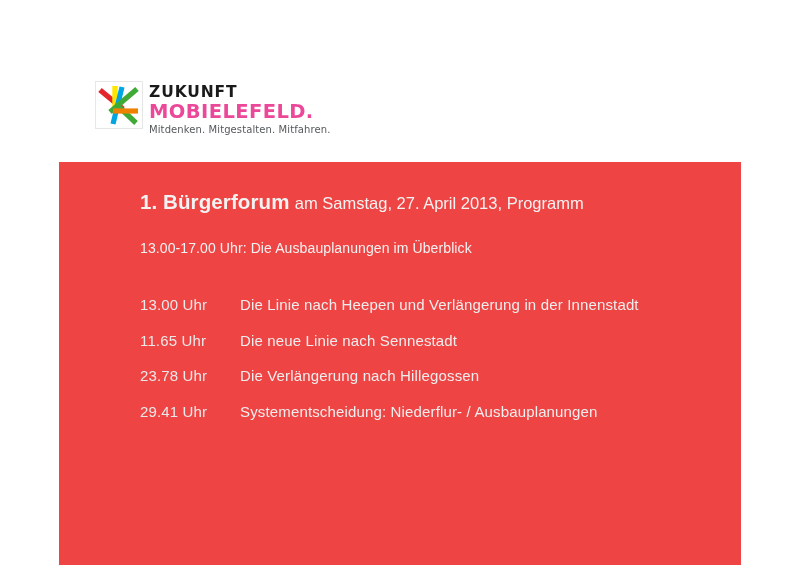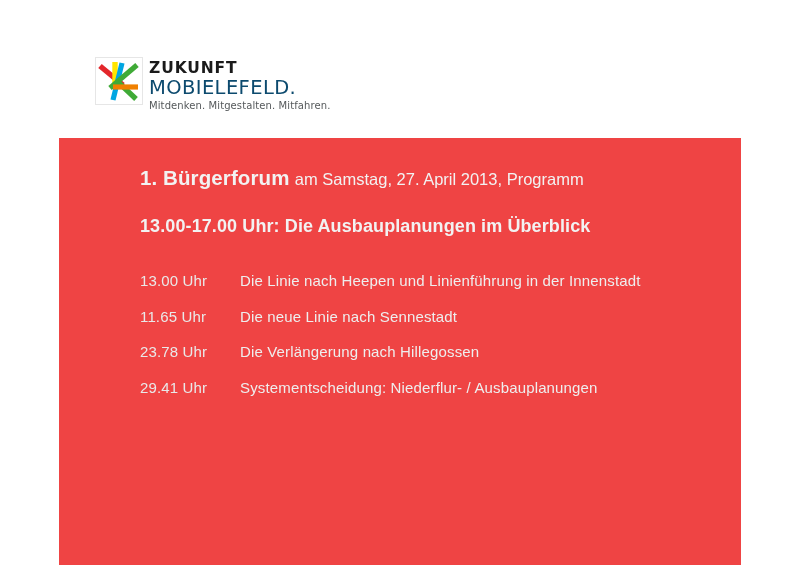--- a/index.html
+++ b/index.html
@@ -14,20 +14,21 @@
     overflow: hidden;
     font-family: "Liberation Sans", sans-serif;
     -webkit-font-smoothing: antialiased;
   }
 
   
   .page {
     position: absolute;
     inset: 0;
     background: #ffffff;
+    margin-top: 24px;
   }
 
   
   .logo-block {
     position: absolute;
     left: 96px;
     top: 58px;
     display: flex;
     align-items: flex-start;
     gap: 7px;
@@ -49,24 +50,24 @@
   .logo-line1 {
     font-family: "DejaVu Sans", sans-serif;
     font-weight: bold;
     font-size: 15.5px;
     letter-spacing: 0.9px;
     color: #1a1a1a;
     display: block;
   }
   .logo-line2 {
     font-family: "DejaVu Sans", sans-serif;
-    font-weight: normal;
+    font-weight: bold;
     font-size: 19.5px;
     letter-spacing: 0.4px;
-    color: #0c4a6e;
+    color: #ec4899;
     display: block;
     margin-top: 1px;
   }
   .logo-tagline {
     font-family: "DejaVu Sans", sans-serif;
     font-size: 10px;
     letter-spacing: 0.1px;
     color: #55595b;
     display: block;
     margin-top: 4px;
@@ -99,22 +100,22 @@
   .title .light {
     font-weight: normal;
     font-size: 16.5px;
   }
 
   .subtitle {
     position: absolute;
     left: 81px;
     top: 78px;
     color: #f2f2f2;
-    font-weight: bold;
-    font-size: 18px;
+    font-weight: normal;
+    font-size: 14px;
     letter-spacing: 0.1px;
     white-space: nowrap;
   }
 
   .schedule {
     position: absolute;
     left: 81px;
     top: 134px;
     right: 6px;
   }
@@ -175,21 +176,21 @@
       <span class="strong">1. Bürgerforum</span>
       <span class="light">am Samstag, 27. April 2013, Programm</span>
     </div>
 
     <div class="subtitle">13.00-17.00 Uhr: Die Ausbauplanungen im Überblick</div>
 
     <div class="schedule">
 
       <div class="schedule-row">
         <span class="schedule-time">13.00 Uhr</span>
-        <span class="schedule-desc">Die Linie nach Heepen und Linienführung in der Innenstadt</span>
+        <span class="schedule-desc">Die Linie nach Heepen und Verlängerung in der Innenstadt</span>
       </div>
 
       <div class="schedule-row">
         <span class="schedule-time">11.65 Uhr</span>
         <span class="schedule-desc">Die neue Linie nach Sennestadt</span>
       </div>
 
       <div class="schedule-row">
         <span class="schedule-time">23.78 Uhr</span>
         <span class="schedule-desc">Die Verlängerung nach Hillegossen</span>

